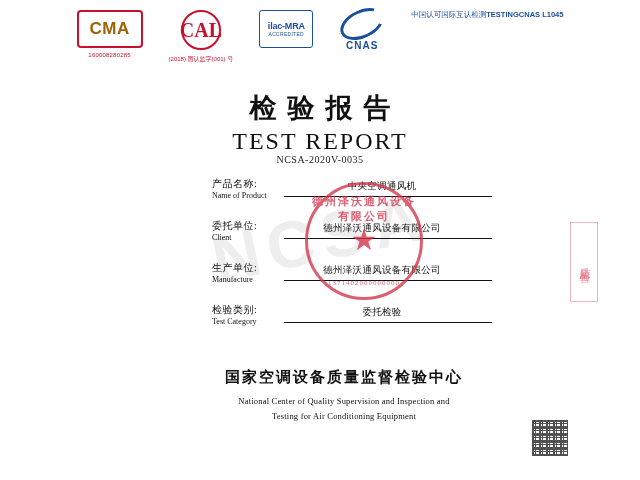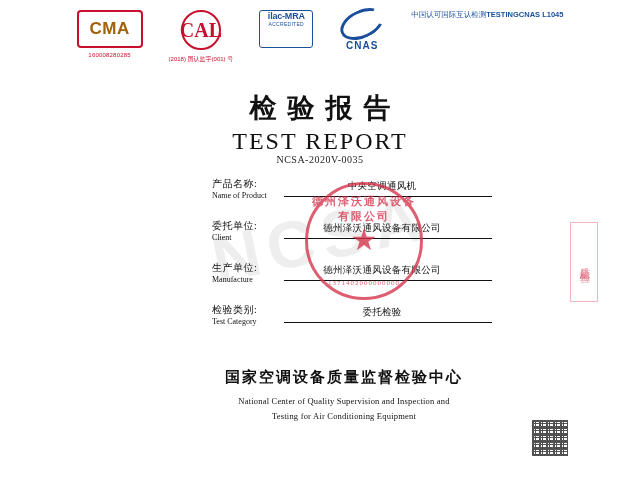--- a/index.html
+++ b/index.html
@@ -86,21 +86,21 @@
 
   
   .ilac-box {
     width: 52px;
     height: 36px;
     border: 1px solid #1b4f9c;
     border-radius: 3px;
     display: flex;
     flex-direction: column;
     align-items: center;
-    justify-content: flex-start;
+    justify-content: center;
     background: #ffffff;
   }
   .ilac-top {
     color: #1b4f9c;
     font-family: "Liberation Sans", sans-serif;
     font-size: 9px;
     font-weight: bold;
     letter-spacing: -0.2px;
   }
   .ilac-bot {

